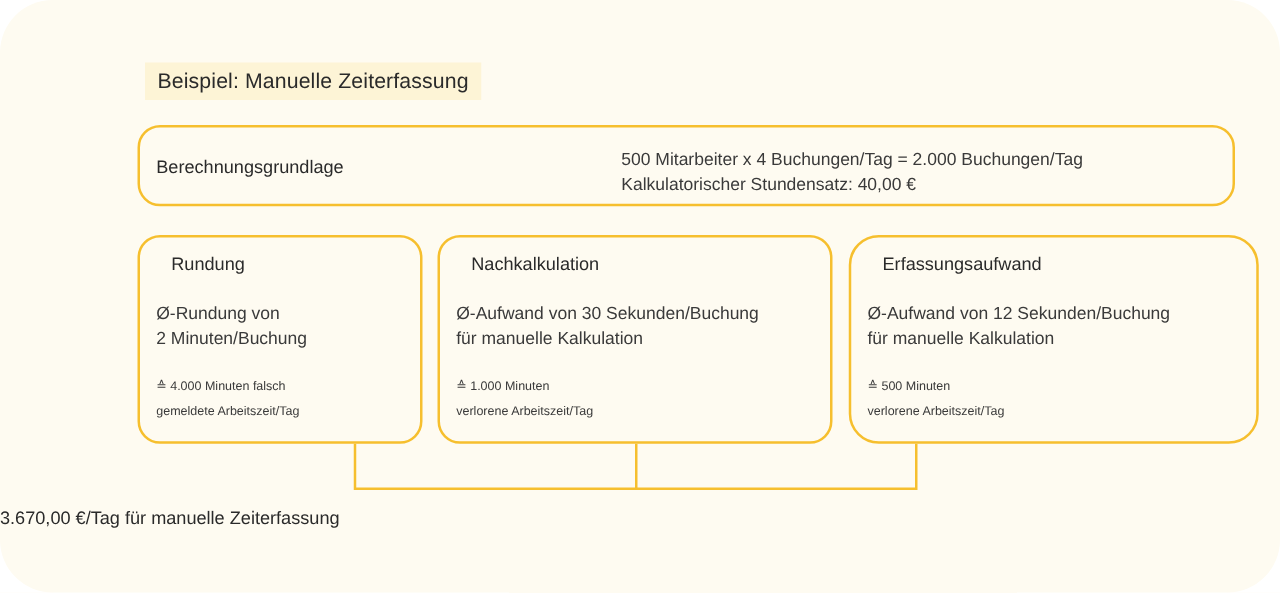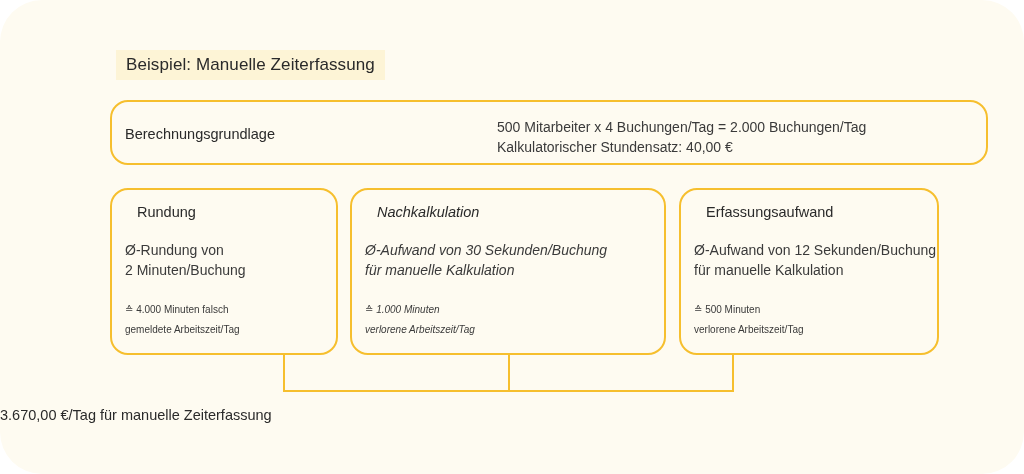--- a/index.html
+++ b/index.html
@@ -60,22 +60,22 @@
       left: 385px; top: 15px;
       font-size: 14px;
       line-height: 20px;
       color: #3a3a3a;
     }
     .card {
       top: 188px;
       height: 167px;
     }
     .card.c1 { left: 110px; width: 228px; }
-    .card.c2 { left: 350px; width: 316px; font-style: italic; }
-    .card.c3 { left: 679px; width: 260px; }
+    .card.c2 { left: 350px; width: 316px; }
+    .card.c3 { left: 679px; width: 328px; border-radius: 24px; }
     .card-title {
       position: absolute;
       left: 13px; top: 14px;
       font-size: 14.5px;
       color: #2a2a2a;
       margin-left: 12px;
     }
     .card-desc {
       position: absolute;
       left: 13px; top: 50px;

